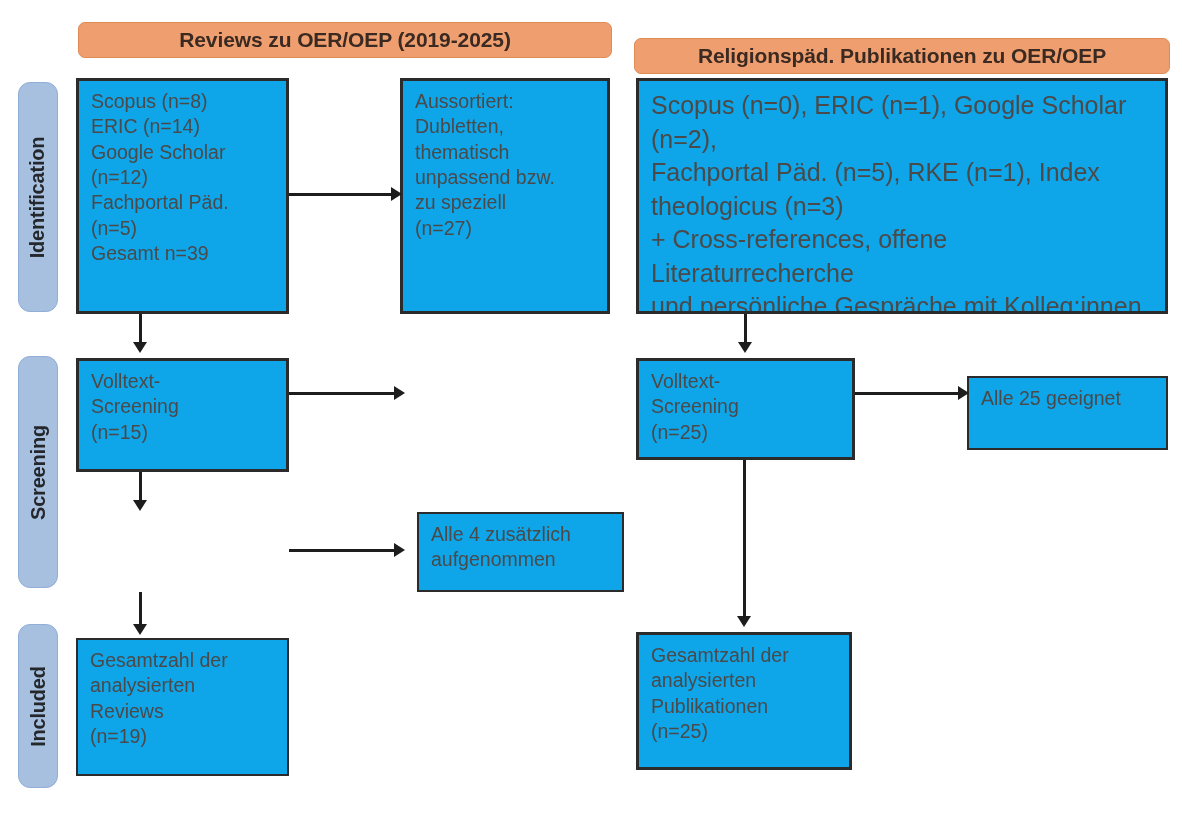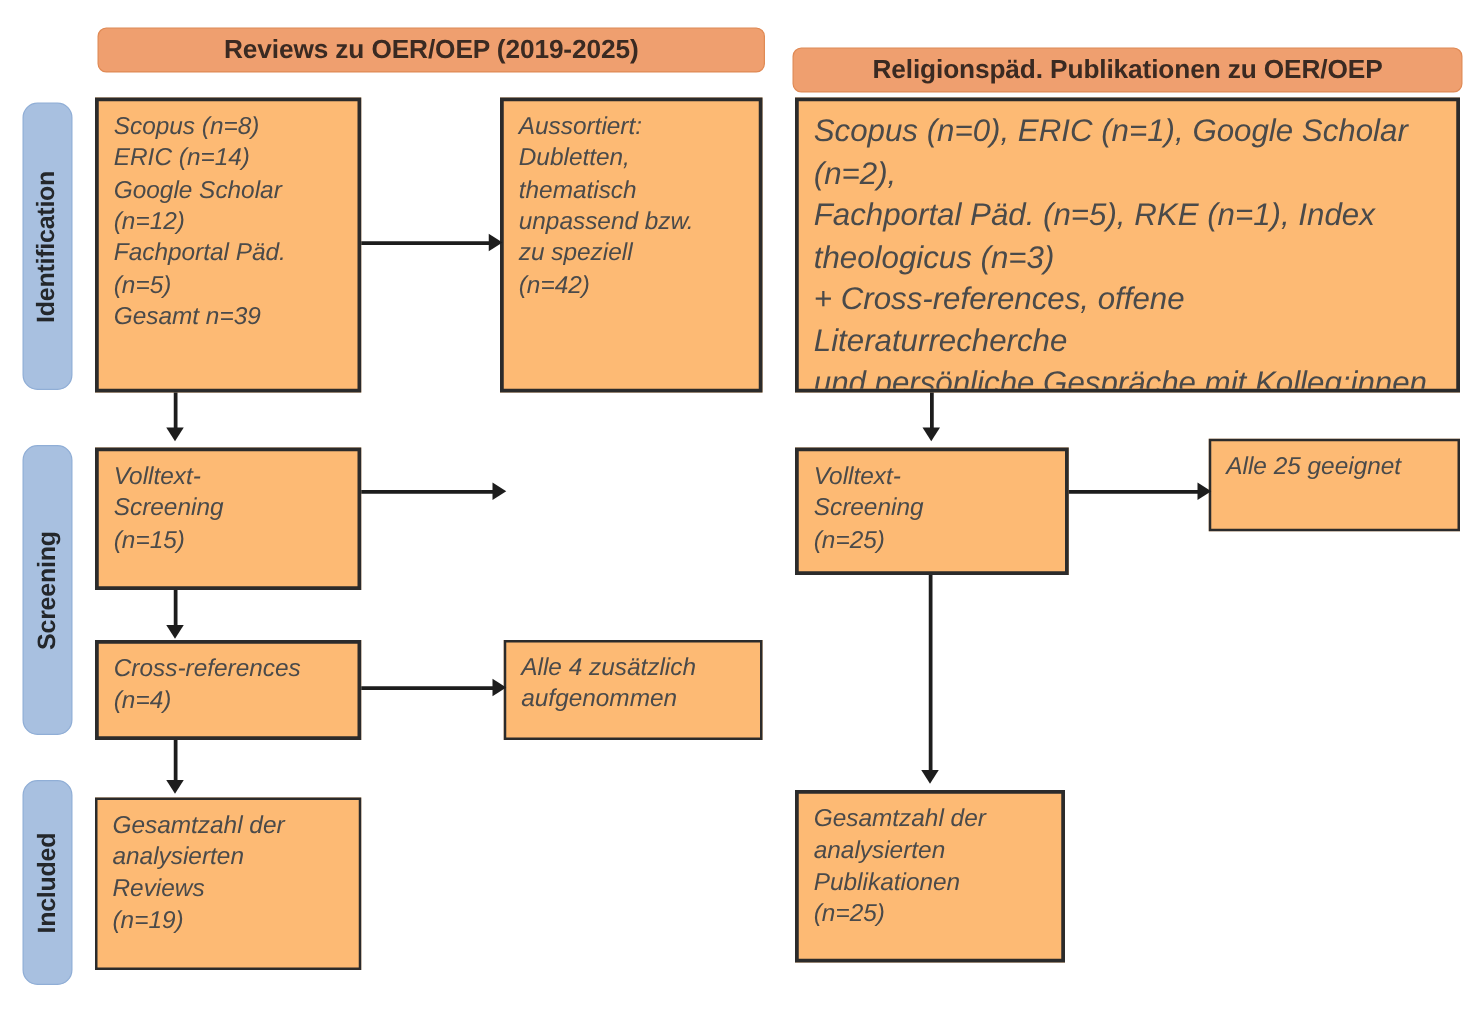--- a/index.html
+++ b/index.html
@@ -40,30 +40,29 @@
     transform:rotate(-90deg);
     white-space:nowrap;
     font-size:20px;font-weight:700;
     color:#24272b;
     letter-spacing:-0.2px;
   }
 
   
   .box{
     position:absolute;
-    background:#fdba74;
+    background:#0ea5e9;
     border:3px solid #2b2b2b;
     box-sizing:border-box;
     padding:8px 10px 6px 12px;
     font-size:19.5px;
     line-height:1.30;
     color:#4a4a4a;
     white-space:pre-line;
     overflow:hidden;
-    font-style:italic;
   }
   .box.thin{border-width:2.5px;}
   .box.wide{font-size:25px;line-height:1.34;}
 
   
   .conn{position:absolute;background:#1d1d1d;}
   .conn.v{width:3px;}
   .conn.h{height:3px;}
   .arrow-down{
     position:absolute;width:0;height:0;
@@ -109,43 +108,41 @@
 (n=12)
 Fachportal Päd.
 (n=5)
 Gesamt n=39</div>
 
   <div class="box" style="left:400px;top:78px;width:210px;height:236px;">Aussortiert:
 Dubletten,
 thematisch
 unpassend bzw.
 zu speziell
-(n=42)</div>
+(n=27)</div>
 
   <div class="conn h" style="left:289px;top:193px;width:104px;"></div>
   <div class="arrow-right" style="left:391px;top:187px;"></div>
 
   <div class="conn v" style="left:139px;top:314px;height:30px;"></div>
   <div class="arrow-down" style="left:133px;top:342px;"></div>
 
   <div class="box" style="left:76px;top:358px;width:213px;height:114px;">Volltext-
 Screening
 (n=15)</div>
 
 
   <div class="conn h" style="left:289px;top:392px;width:107px;"></div>
   <div class="arrow-right" style="left:394px;top:386px;"></div>
 
   <div class="conn v" style="left:139px;top:472px;height:30px;"></div>
   <div class="arrow-down" style="left:133px;top:500px;"></div>
 
-  <div class="box" style="left:76px;top:512px;width:213px;height:80px;">Cross-references
-(n=4)</div>
 
-  <div class="box thin" style="left:403px;top:512px;width:207px;height:80px;">Alle 4 zusätzlich
+  <div class="box thin" style="left:417px;top:512px;width:207px;height:80px;">Alle 4 zusätzlich
 aufgenommen</div>
 
   <div class="conn h" style="left:289px;top:549px;width:107px;"></div>
   <div class="arrow-right" style="left:394px;top:543px;"></div>
 
   <div class="conn v" style="left:139px;top:592px;height:34px;"></div>
   <div class="arrow-down" style="left:133px;top:624px;"></div>
 
   <div class="box thin" style="left:76px;top:638px;width:213px;height:138px;">Gesamtzahl der
 analysierten
@@ -160,21 +157,21 @@
 (n=13)
 Gesamt n=25</div>
 
   <div class="conn v" style="left:744px;top:314px;height:30px;"></div>
   <div class="arrow-down" style="left:738px;top:342px;"></div>
 
   <div class="box" style="left:636px;top:358px;width:219px;height:102px;">Volltext-
 Screening
 (n=25)</div>
 
-  <div class="box thin" style="left:967px;top:351px;width:201px;height:74px;">Alle 25 geeignet</div>
+  <div class="box thin" style="left:967px;top:376px;width:201px;height:74px;">Alle 25 geeignet</div>
 
   <div class="conn h" style="left:855px;top:392px;width:105px;"></div>
   <div class="arrow-right" style="left:958px;top:386px;"></div>
 
   <div class="conn v" style="left:743px;top:460px;height:158px;"></div>
   <div class="arrow-down" style="left:737px;top:616px;"></div>
 
   <div class="box" style="left:636px;top:632px;width:216px;height:138px;">Gesamtzahl der
 analysierten
 Publikationen

